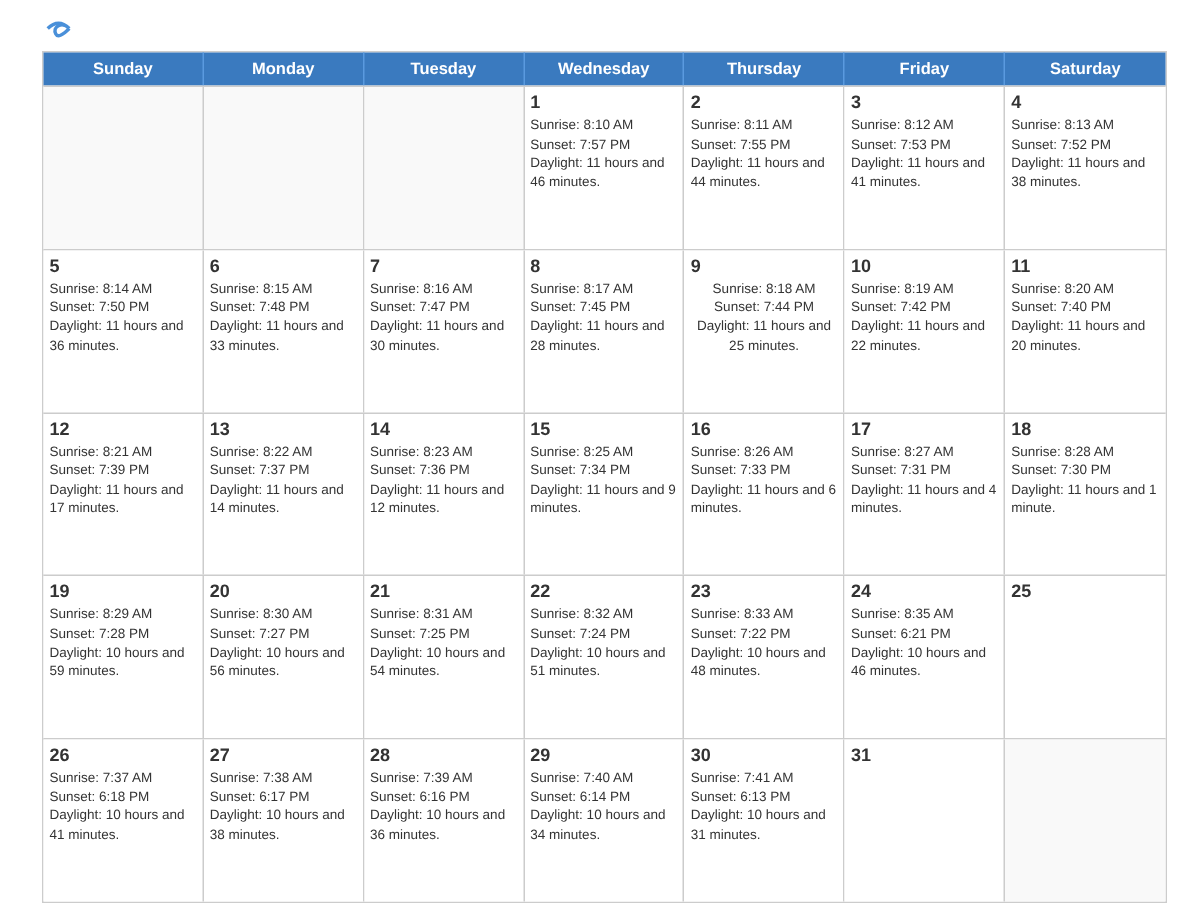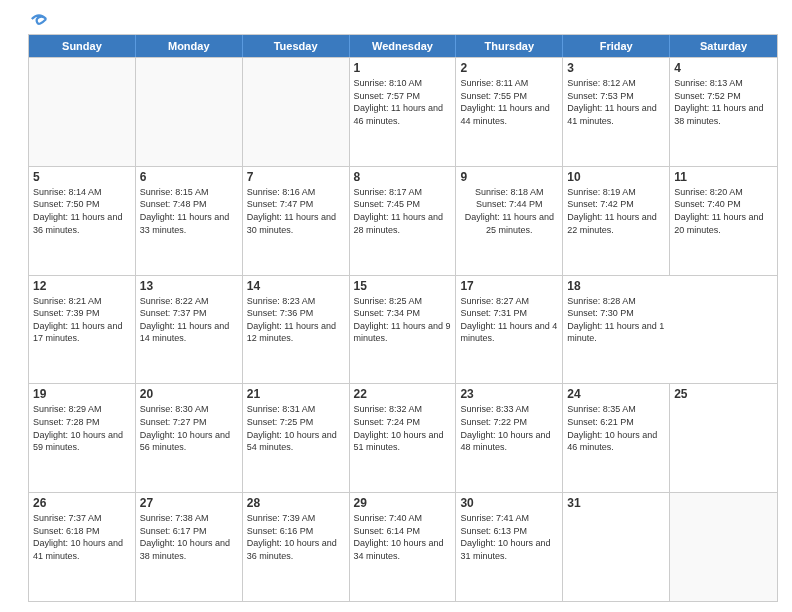--- a/index.html
+++ b/index.html
@@ -233,20 +233,26 @@
 Sunset: 7:36 PM
 Daylight: 11 hours and 12 minutes.</div>
           </div>
           <div class="cal-cell">
             <div class="day-num">15</div>
             <div class="cell-info" style="white-space: pre-line;">Sunrise: 8:25 AM
 Sunset: 7:34 PM
 Daylight: 11 hours and 9 minutes.</div>
           </div>
           <div class="cal-cell">
+            <div class="day-num">16</div>
+            <div class="cell-info" style="white-space: pre-line;">Sunrise: 8:26 AM
+Sunset: 7:33 PM
+Daylight: 11 hours and 6 minutes.</div>
+          </div>
+          <div class="cal-cell">
             <div class="day-num">17</div>
             <div class="cell-info" style="white-space: pre-line;">Sunrise: 8:27 AM
 Sunset: 7:31 PM
 Daylight: 11 hours and 4 minutes.</div>
           </div>
           <div class="cal-cell">
             <div class="day-num">18</div>
             <div class="cell-info" style="white-space: pre-line;">Sunrise: 8:28 AM
 Sunset: 7:30 PM
 Daylight: 11 hours and 1 minute.</div>

